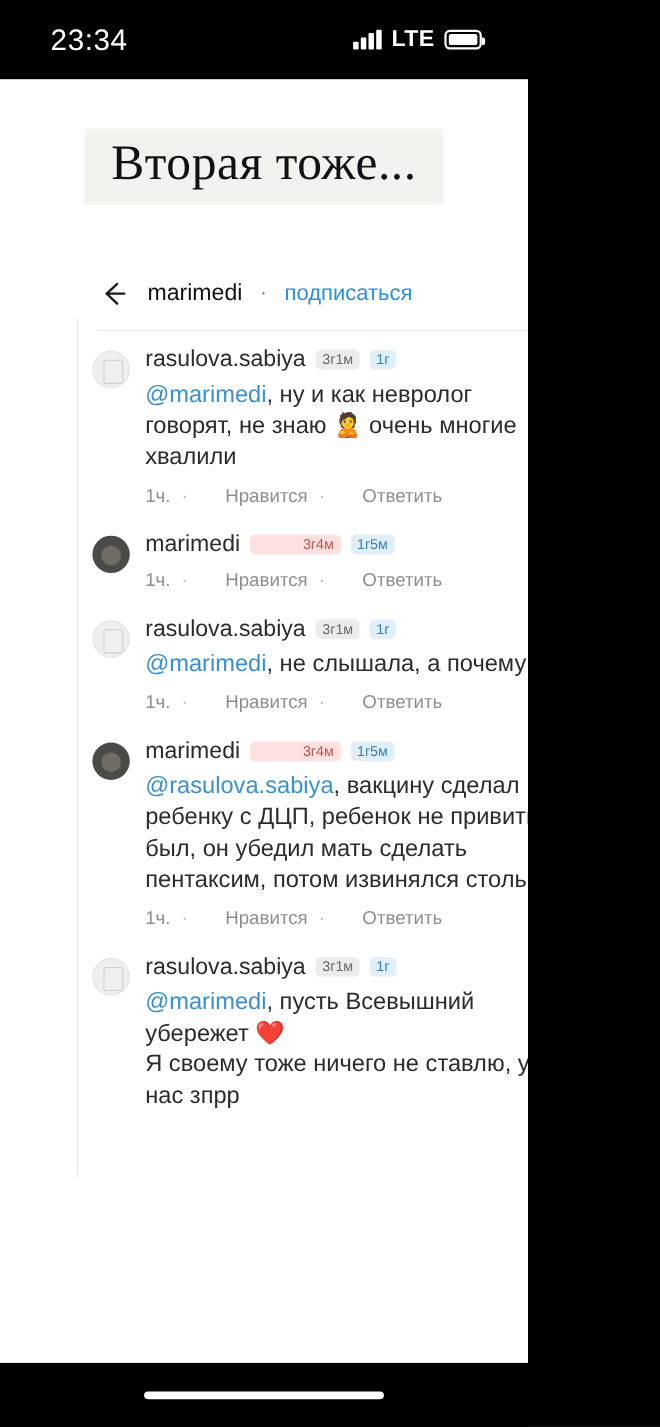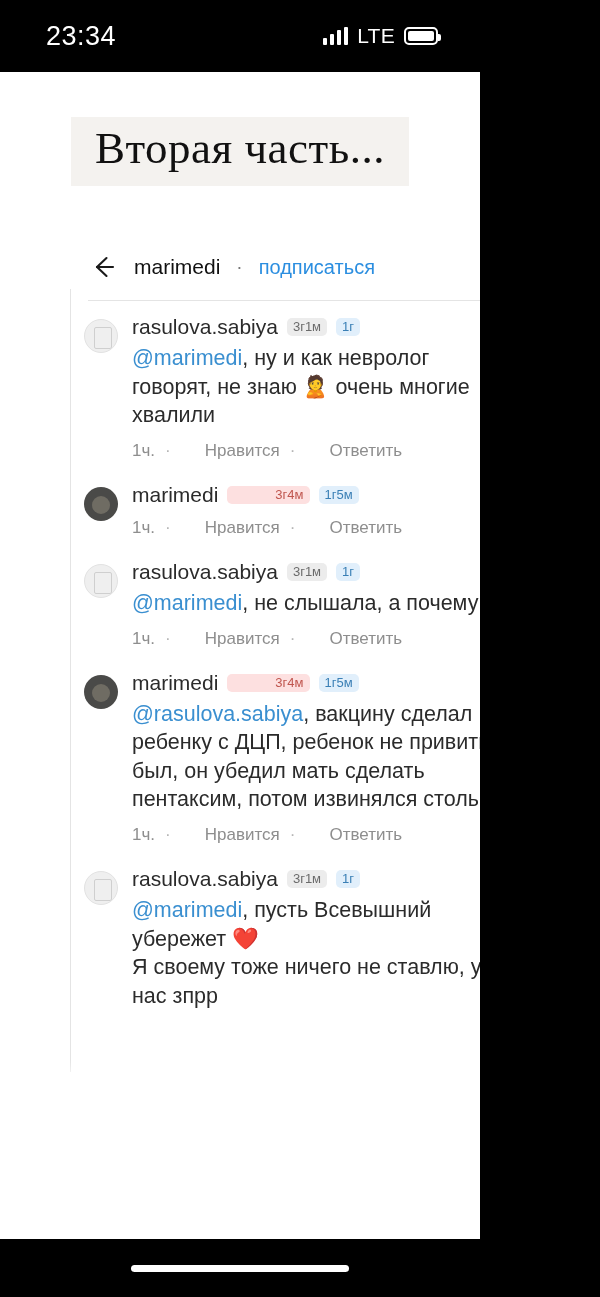--- a/index.html
+++ b/index.html
@@ -48,21 +48,21 @@
     width: 4.5px;
     background: #fff;
     border-radius: 1px;
   }
   .signal-bars i:nth-child(1) { height: 7px; }
   .signal-bars i:nth-child(2) { height: 11px; }
   .signal-bars i:nth-child(3) { height: 15px; }
   .signal-bars i:nth-child(4) { height: 18px; }
   .net-label {
     font-size: 21px;
-    font-weight: 400;
+    font-weight: 700;
     letter-spacing: 0.3px;
   }
   .battery {
     position: relative;
     width: 34px; height: 18px;
     border: 2px solid #fff;
     border-radius: 5px;
     padding: 2px;
   }
   .battery::after {
@@ -289,21 +289,21 @@
       <div class="net-label">LTE</div>
       <div class="battery">
           <span></span>
         </div>
     </div>
   </div>
 
   <div class="story">
 
     <div class="title-wrap">
-      <div class="title">Вторая часть...</div>
+      <div class="title">Вторая тоже...</div>
     </div>
 
     <div class="shot">
 
       <div class="shot-header">
         <div class="back-arrow">
           <svg width="30" height="30" viewBox="0 0 30 30">
             <path d="M18.5 6 L9 15 L18.5 24" fill="none" stroke="#1a1a1a" stroke-width="2.1" stroke-linecap="round" stroke-linejoin="round"></path>
             <line x1="9" y1="15" x2="25" y2="15" stroke="#1a1a1a" stroke-width="2.1" stroke-linecap="round"></line>
           </svg>

